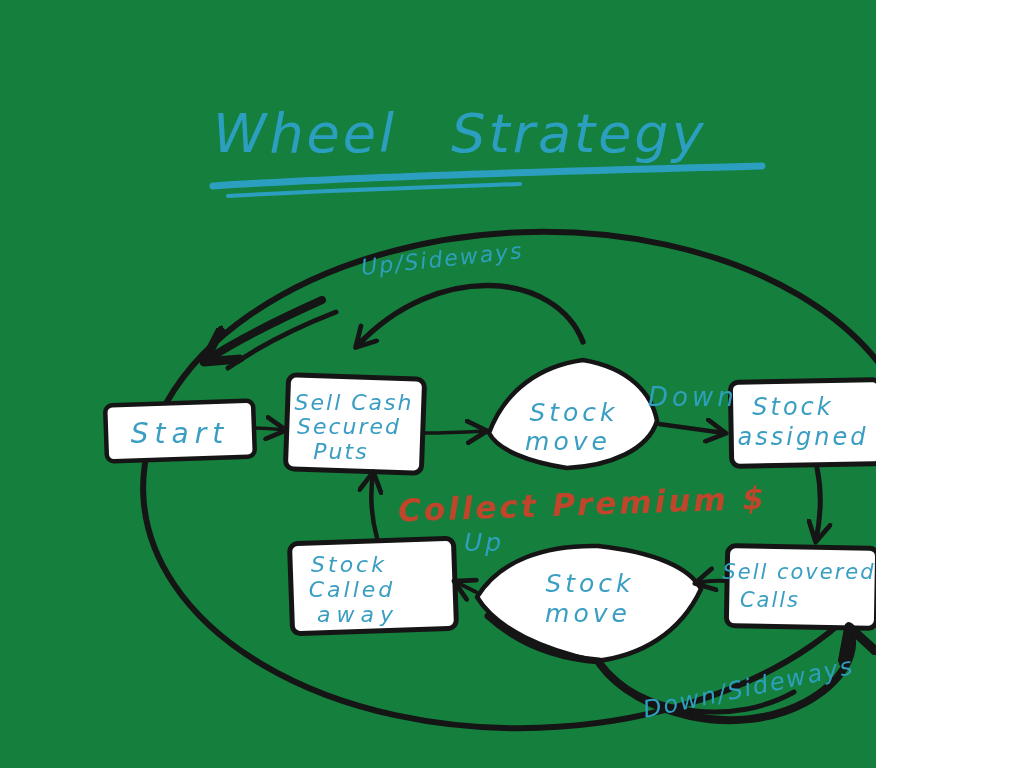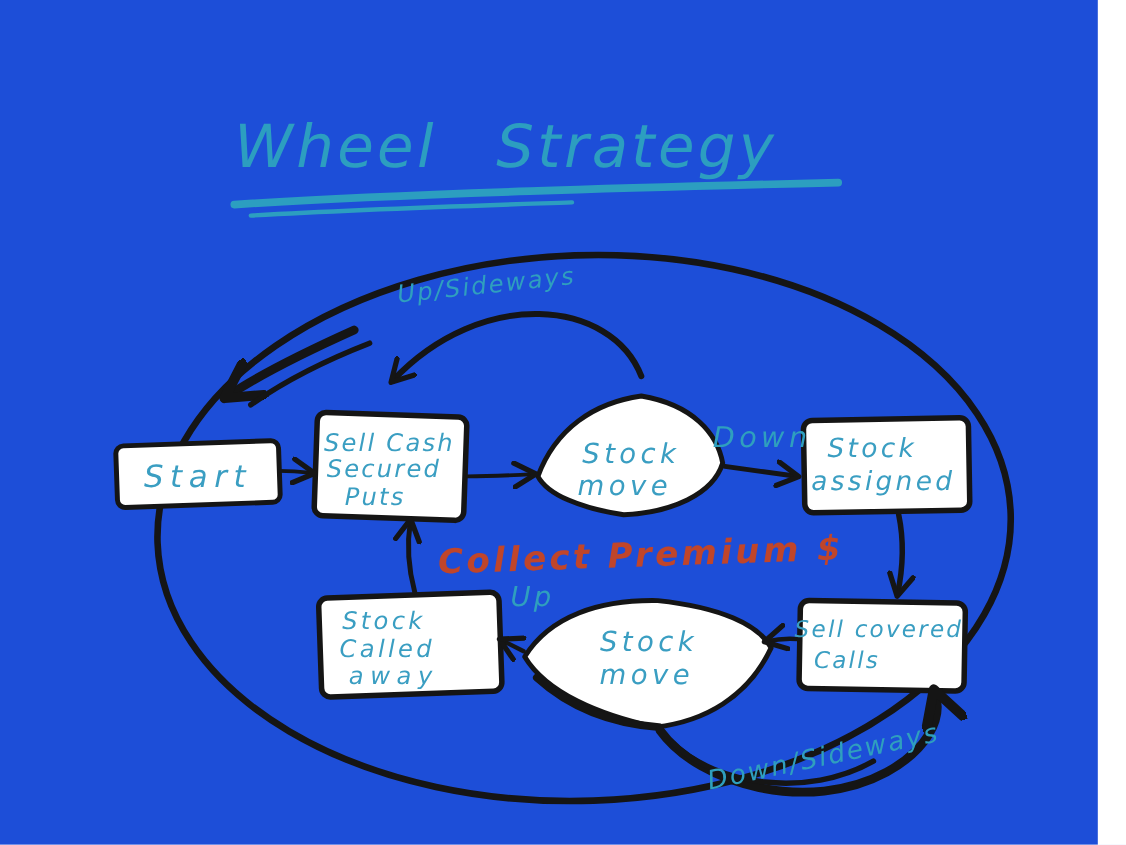--- a/index.html
+++ b/index.html
@@ -1,20 +1,20 @@
 <!DOCTYPE html>
 <html><head>
 <meta charset="utf-8">
 <style>
   html, body { margin: 0; padding: 0; background: #ffffff; }
   .board {
     position: relative;
-    width: 998px;
+    width: 876px;
     height: 768px;
-    background: #1d4ed8;
+    background: #15803d;
     overflow: hidden;
     font-family: "DejaVu Sans", sans-serif;
   }
   svg text {
     font-family: "DejaVu Sans", sans-serif;
     font-style: italic;
   }
   .node-text { fill: #3a9ec2; }
   .edge-text { fill: #2f9fbe; }
   .title-text { fill: #2c9ec0; }

